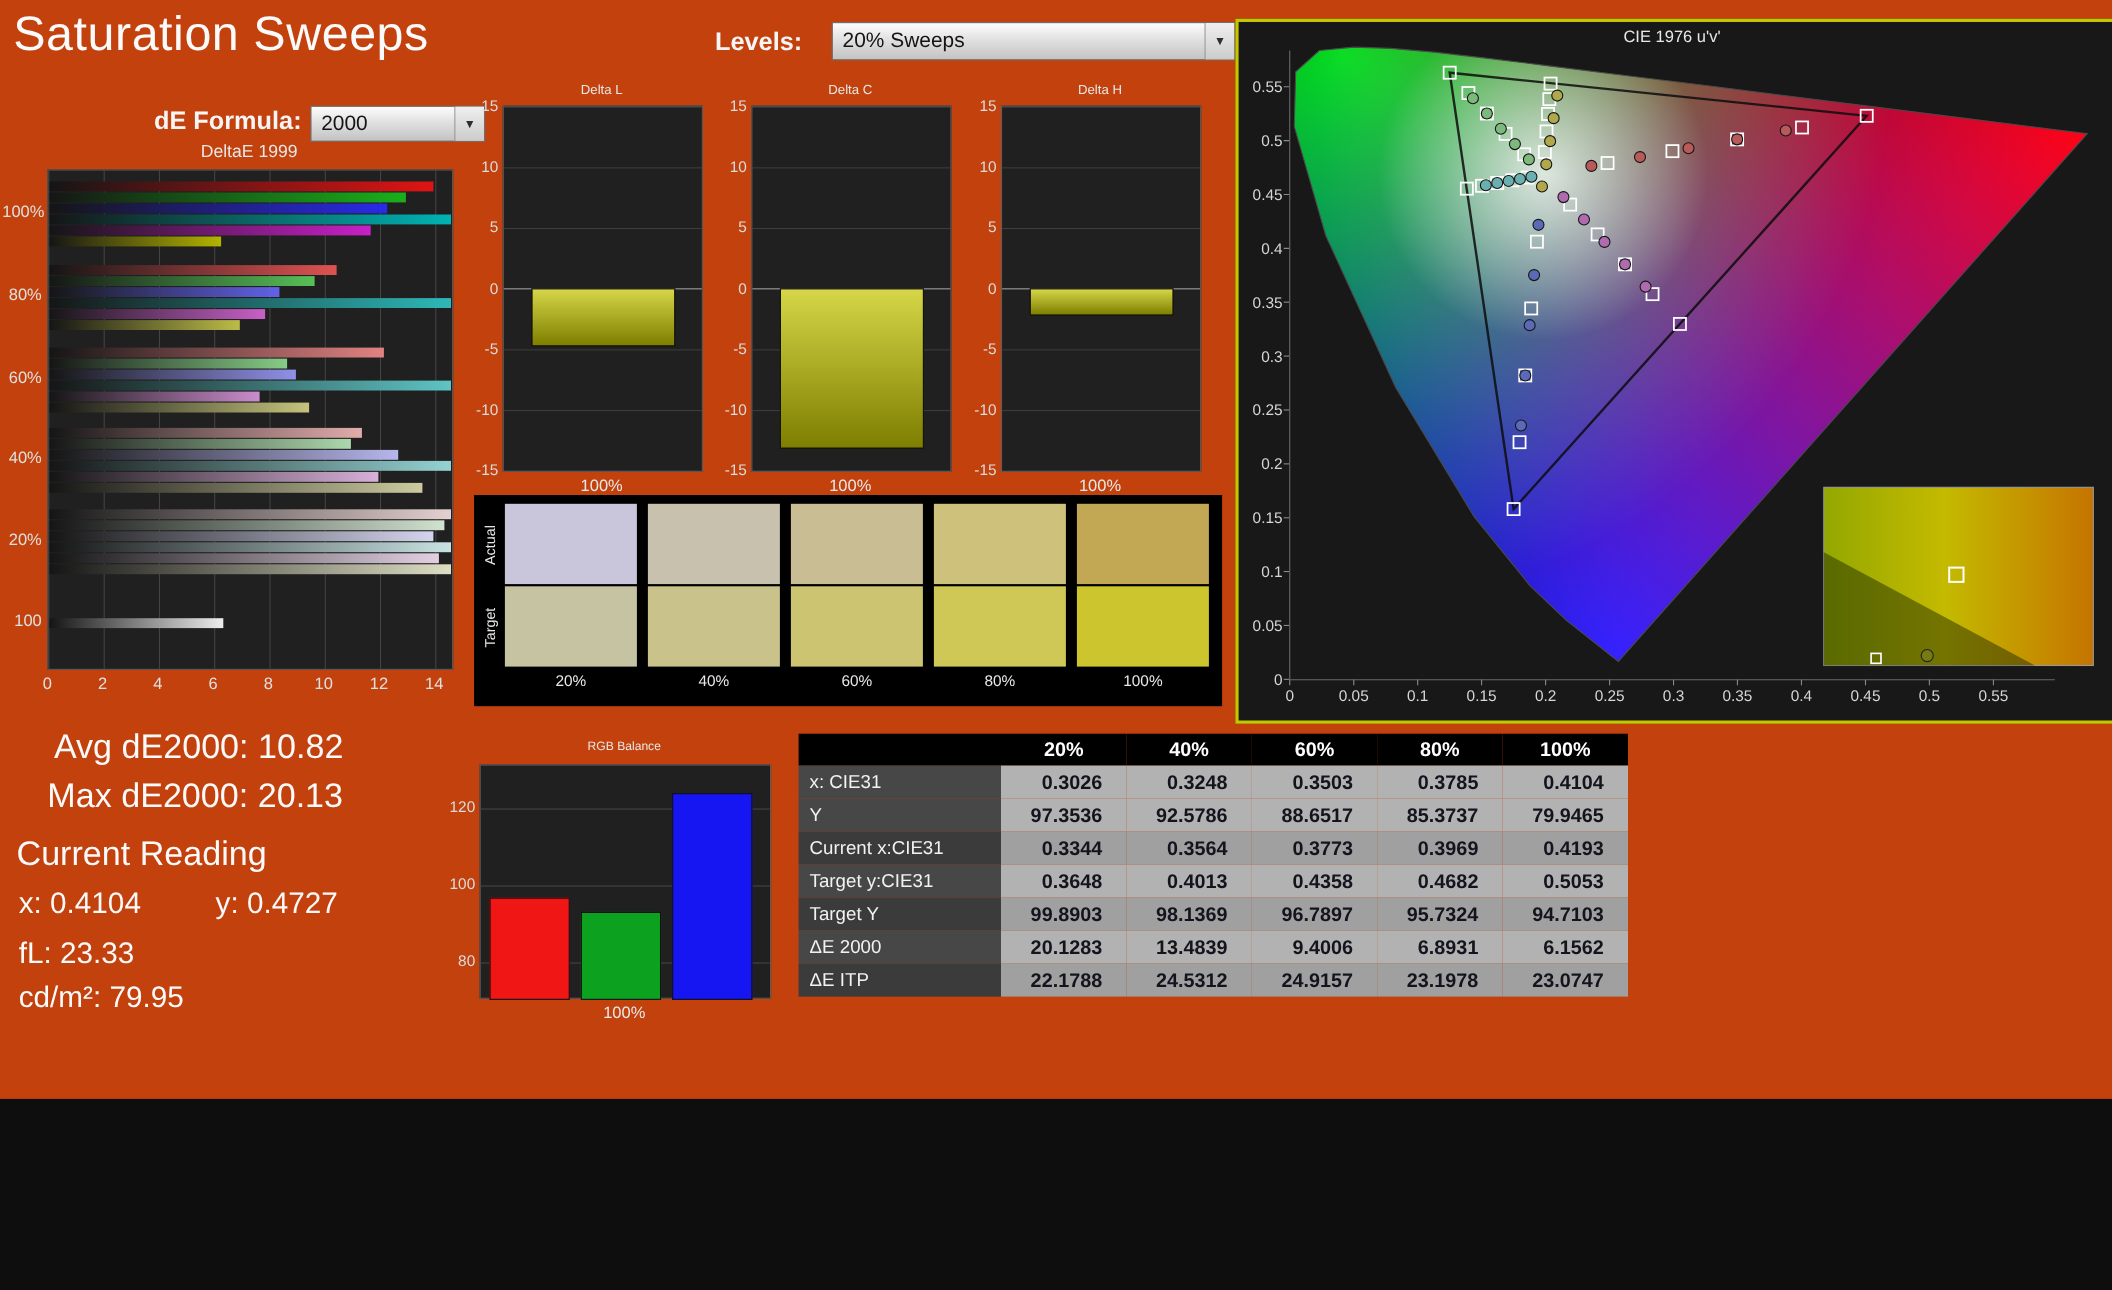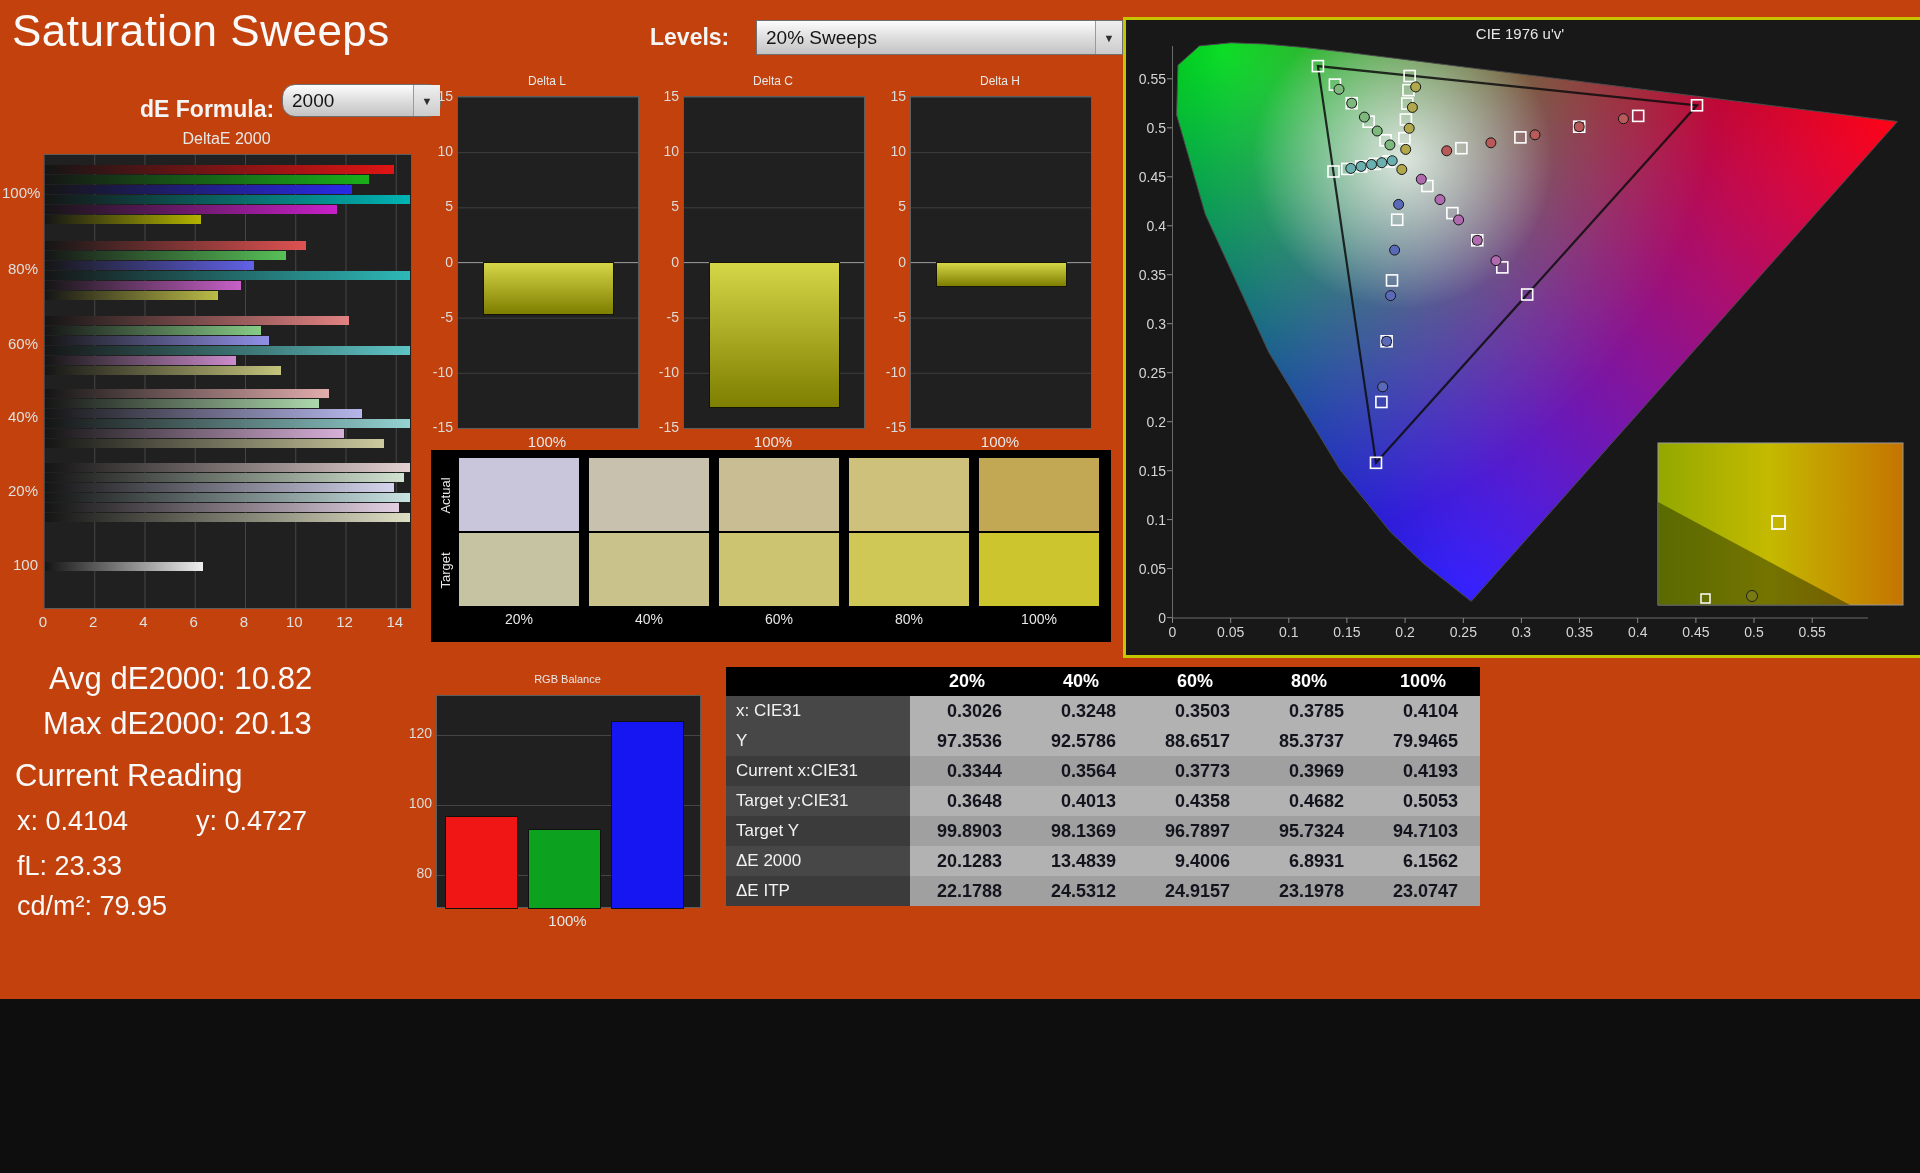--- a/index.html
+++ b/index.html
@@ -7,21 +7,21 @@
           font-family:"Liberation Sans",sans-serif;color:#f2f2f2;}
 
   .page-title{position:absolute;left:12px;top:6px;font-size:44px;font-weight:400;color:#fafafa;letter-spacing:0.5px;}
   .hdr-label{position:absolute;font-size:23px;font-weight:700;color:#f5f5f5;}
   #levels-label{left:650px;top:24px;}
   #deformula-label{left:140px;top:96px;}
   .dropdown{position:absolute;display:flex;align-items:center;cursor:pointer;
             background:linear-gradient(#fdfdfd,#dedede 50%,#c3c3c3);
             border:1px solid #6f6f6f;color:#141414;padding-left:9px;}
   #levels-dropdown{left:756px;top:20px;width:356px;height:33px;font-size:19px;}
-  #deformula-dropdown{left:282px;top:84px;width:148px;height:31px;font-size:19px;border-radius:13px;}
+  #deformula-dropdown{left:282px;top:96px;width:148px;height:31px;font-size:19px;}
   .dd-value{flex:1;text-align:left;}
   .dd-arrow{width:26px;align-self:stretch;display:flex;align-items:center;justify-content:center;
             font-size:11px;color:#2e2e2e;border-left:1px solid #9a9a9a;
             background:linear-gradient(#efefef,#cccccc);}
 
   .panel-title{position:absolute;text-align:center;color:#e8e8e8;font-size:16px;}
 
   
   #deltae-chart{position:absolute;left:0;top:130px;width:420px;height:520px;}
   #deltae-title{left:43px;top:0;width:367px;}
@@ -140,21 +140,21 @@
     <span class="dd-arrow">▼</span>
   </div>
 
   <div class="hdr-label" id="deformula-label">dE Formula:</div>
   <div class="dropdown" id="deformula-dropdown">
     <span class="dd-value">2000</span>
     <span class="dd-arrow">▼</span>
   </div>
 
   <div id="deltae-chart">
-    <div class="panel-title" id="deltae-title">DeltaE 2000</div>
+    <div class="panel-title" id="deltae-title">DeltaE 1999</div>
     <div id="deltae-plot">
         <div class="de-block" style="top: 9.5px;">
           <div class="de-bar" style="width: 349.307px; background: linear-gradient(to right, rgb(21, 21, 21), rgb(224, 20, 20));"></div>
           <div class="de-bar" style="width: 324.177px; background: linear-gradient(to right, rgb(21, 21, 21), rgb(26, 176, 26));"></div>
           <div class="de-bar" style="width: 306.586px; background: linear-gradient(to right, rgb(21, 21, 21), rgb(42, 42, 232));"></div>
           <div class="de-bar" style="width: 365px; background: linear-gradient(to right, rgb(21, 21, 21), rgb(0, 180, 180));"></div>
           <div class="de-bar" style="width: 291.508px; background: linear-gradient(to right, rgb(21, 21, 21), rgb(200, 32, 200));"></div>
           <div class="de-bar" style="width: 155.806px; background: linear-gradient(to right, rgb(21, 21, 21), rgb(180, 180, 0));"></div>
         </div>
         <div class="de-block" style="top: 85.5px;">

